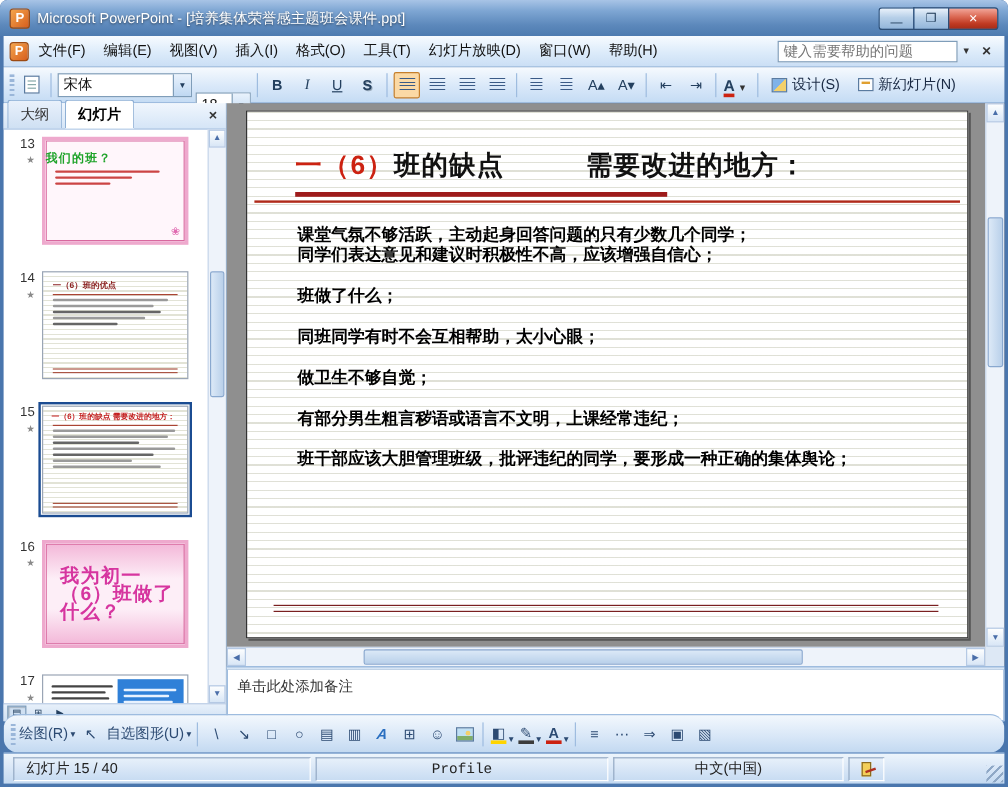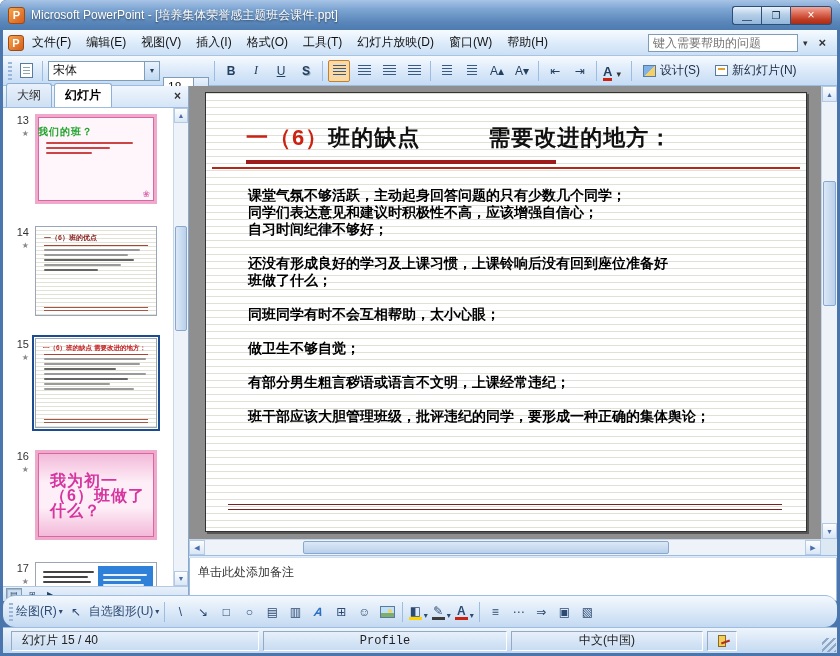--- a/index.html
+++ b/index.html
@@ -400,23 +400,21 @@
 
       <div class="slide">
         <div class="slide-title-row">
           <span class="t-red">一（6）</span><span>班的缺点</span><span class="t-right">需要改进的地方：</span>
         </div>
         <div class="rule-thick"></div>
         <div class="rule-thin"></div>
         <div class="slide-body">
           <div class="body-line">课堂气氛不够活跃，主动起身回答问题的只有少数几个同学；</div>
           <div class="body-line">同学们表达意见和建议时积极性不高，应该增强自信心；</div>
-          <div class="body-line">自习时间纪律不够好；</div>
           <div class="body-line"></div>
-          <div class="body-line">还没有形成良好的学习及上课习惯，上课铃响后没有回到座位准备好</div>
           <div class="body-line">班做了什么；</div>
           <div class="body-line"></div>
           <div class="body-line">同班同学有时不会互相帮助，太小心眼；</div>
           <div class="body-line"></div>
           <div class="body-line">做卫生不够自觉；</div>
           <div class="body-line"></div>
           <div class="body-line">有部分男生粗言秽语或语言不文明，上课经常违纪；</div>
           <div class="body-line"></div>
           <div class="body-line">班干部应该大胆管理班级，批评违纪的同学，要形成一种正确的集体舆论；</div>
         </div>

